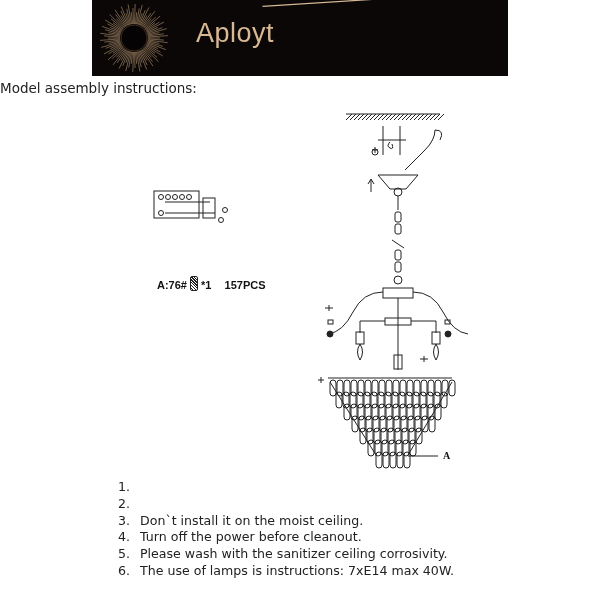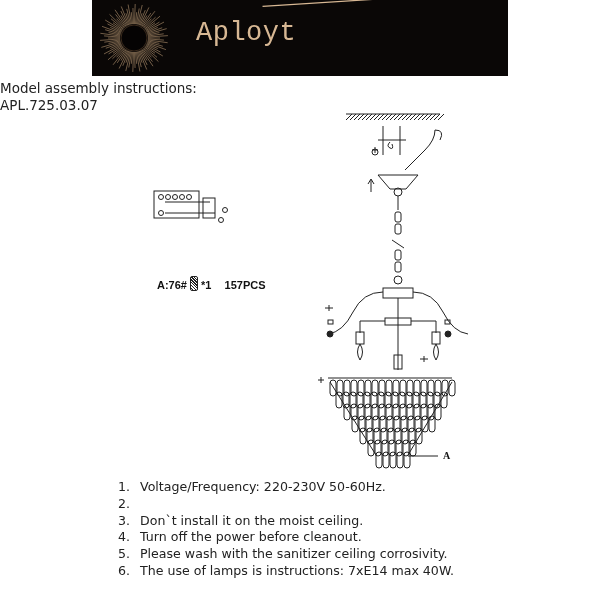--- a/index.html
+++ b/index.html
@@ -1,19 +1,19 @@
 <!DOCTYPE html>
 <html><head>
 <meta charset="utf-8">
 <style>
   html, body { margin: 0; padding: 0; background: #ffffff; }
   body { width: 600px; height: 600px; position: relative; overflow: hidden; font-family: "DejaVu Sans", sans-serif; color: #222; }
   .header { position: absolute; left: 92px; top: 0; width: 416px; height: 76px; background: #0a0706; overflow: hidden; }
   .header svg { position: absolute; left: 0; top: 0; }
-  .brand { position: absolute; left: 104px; top: 18px; font-family: Liberation Mono, monospace; font-weight: 300; font-size: 27px; letter-spacing: 0.5px; color: #d8b894; }
+  .brand { position: absolute; left: 104px; top: 18px; font-family: Liberation Sans, sans-serif; font-weight: 300; font-size: 27px; letter-spacing: 0.5px; color: #d8b894; }
   .title { position: absolute; left: 0; width: 600px; top: 80px; text-align: left; font-size: 13.5px; line-height: 17px; color: #222; }
   .diagram { position: absolute; left: 0; top: 0; }
   .label { position: absolute; font-family: "Liberation Sans", sans-serif; font-weight: bold; font-size: 11px; color: #111; text-align: right; }
   .list { position: absolute; left: 118px; top: 479px; margin: 0; padding: 0; list-style: none; font-size: 12.6px; line-height: 16.8px; color: #222; }
   .list li { display: flex; }
   .list .num { width: 22px; }
 </style>
 </head>
 <body>
 
@@ -133,21 +133,20 @@
         <line x1="430" y1="-10" x2="377.27530320730676" y2="-264.5979307616591"></line>
         <line x1="430" y1="-10" x2="405.53183853718616" y2="-268.8461107968008"></line>
         <line x1="430" y1="-10" x2="434.0839025010733" y2="-269.96792444523174"></line>
       </g>
   </svg>
   <div class="brand">Aployt</div>
 </div>
 
 <div class="title">
   <div>Model assembly instructions:</div>
-  <div>APL.725.03.07</div>
 </div>
 
 <svg class="diagram" width="600" height="600" fill="none" stroke="#222" stroke-width="1">
 
   <g>
     <line x1="346" y1="114" x2="440" y2="114"></line>
     <g id="hatch">
         <line x1="346" y1="120" x2="352" y2="114"></line>
         <line x1="350" y1="120" x2="356" y2="114"></line>
         <line x1="354" y1="120" x2="360" y2="114"></line>
@@ -334,21 +333,20 @@
   <span style="display:inline-block;width:6px;height:13px;border:1px solid #222;border-radius:2px;vertical-align:-2px;background:repeating-linear-gradient(45deg,#fff 0 1px,#222 1px 2px);"></span>
   <span>*1</span>
   <span style="margin-left:10px;">157PCS</span>
 </div>
 
 <div class="label" style="left:443px; top:450px; font-family:'Liberation Serif', serif; font-size:10px;">A</div>
 
 <ul class="list">
   <li>
       <span class="num">1.</span>
-      <span>Voltage/Frequency: 220-230V 50-60Hz.</span>
     </li>
   <li>
       <span class="num">2.</span>
     </li>
   <li>
       <span class="num">3.</span>
       <span>Don`t install it on the moist ceiling.</span>
     </li>
   <li>
       <span class="num">4.</span>

